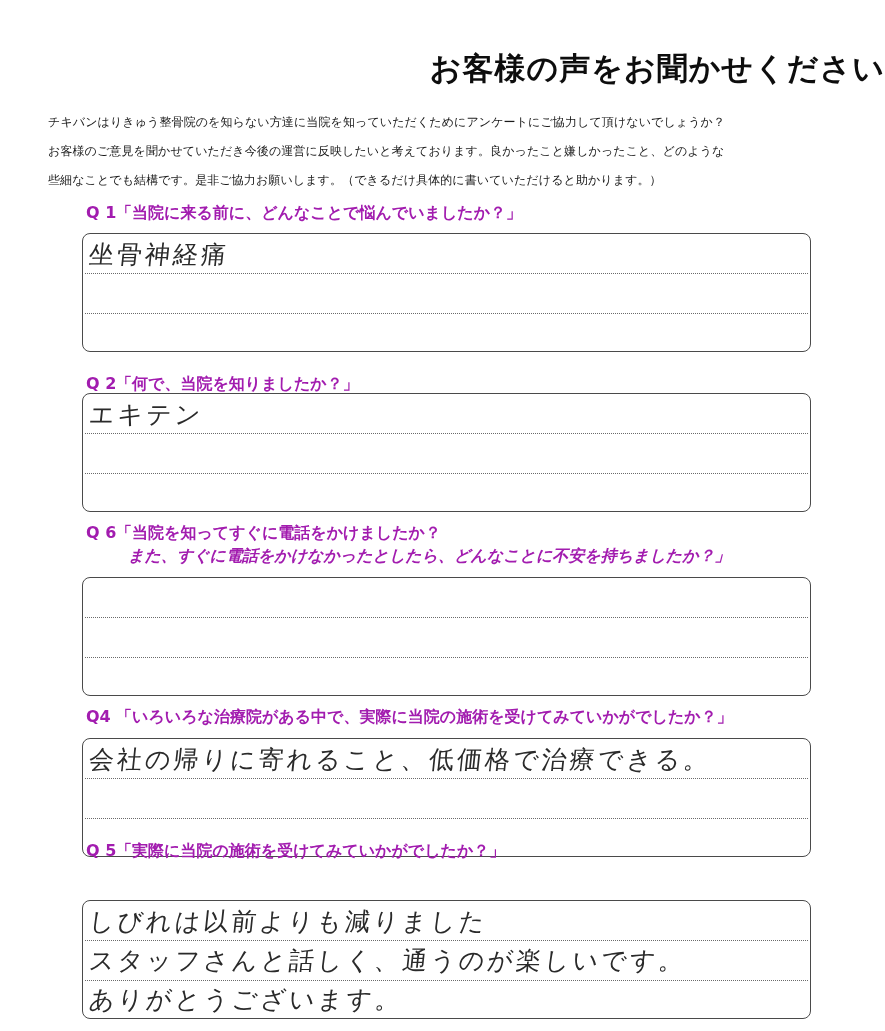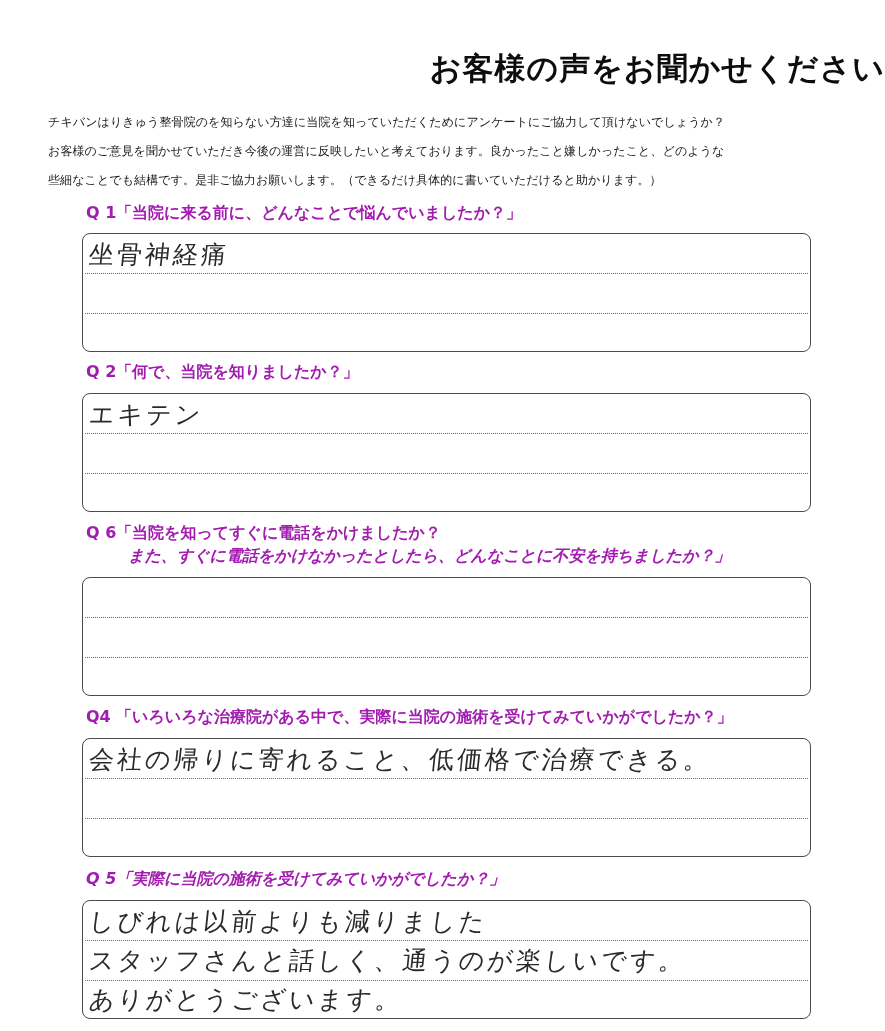--- a/index.html
+++ b/index.html
@@ -56,21 +56,21 @@
 
 <div class="q-label" style="top:204px;">
   <span class="num">Q 1</span><span>「当院に来る前に、どんなことで悩んでいましたか？」</span>
 </div>
 <div class="answer-box" style="top:233px;">
   <div class="rule r1"></div>
   <div class="rule r2"></div>
   <div class="hand l1">坐骨神経痛</div>
 </div>
 
-<div class="q-label" style="top:363px;">
+<div class="q-label" style="top:375px;">
   <span class="num">Q 2</span><span>「何で、当院を知りましたか？」</span>
 </div>
 <div class="answer-box" style="top:393px;">
   <div class="rule r1"></div>
   <div class="rule r2"></div>
   <div class="hand l1">エキテン</div>
 </div>
 
 <div class="q-label" style="top:524px;">
   <span class="num">Q 6</span><span>「当院を知ってすぐに電話をかけましたか？</span>
@@ -85,21 +85,21 @@
 
 <div class="q-label" style="top:708px;">
   <span class="num">Q4</span><span>「いろいろな治療院がある中で、実際に当院の施術を受けてみていかがでしたか？」</span>
 </div>
 <div class="answer-box" style="top:738px;">
   <div class="rule r1"></div>
   <div class="rule r2"></div>
   <div class="hand l1">会社の帰りに寄れること、低価格で治療できる。</div>
 </div>
 
-<div class="q-label" style="top:870px;font-style:italic;">
+<div class="q-label" style="top:842px;">
   <span class="num">Q 5</span><span>「実際に当院の施術を受けてみていかがでしたか？」</span>
 </div>
 <div class="answer-box" style="top:900px;">
   <div class="rule r1"></div>
   <div class="rule r2"></div>
   <div class="hand l1">しびれは以前よりも減りました</div>
   <div class="hand l2">スタッフさんと話しく、通うのが楽しいです。</div>
   <div class="hand l3">ありがとうございます。</div>
 </div>
 

